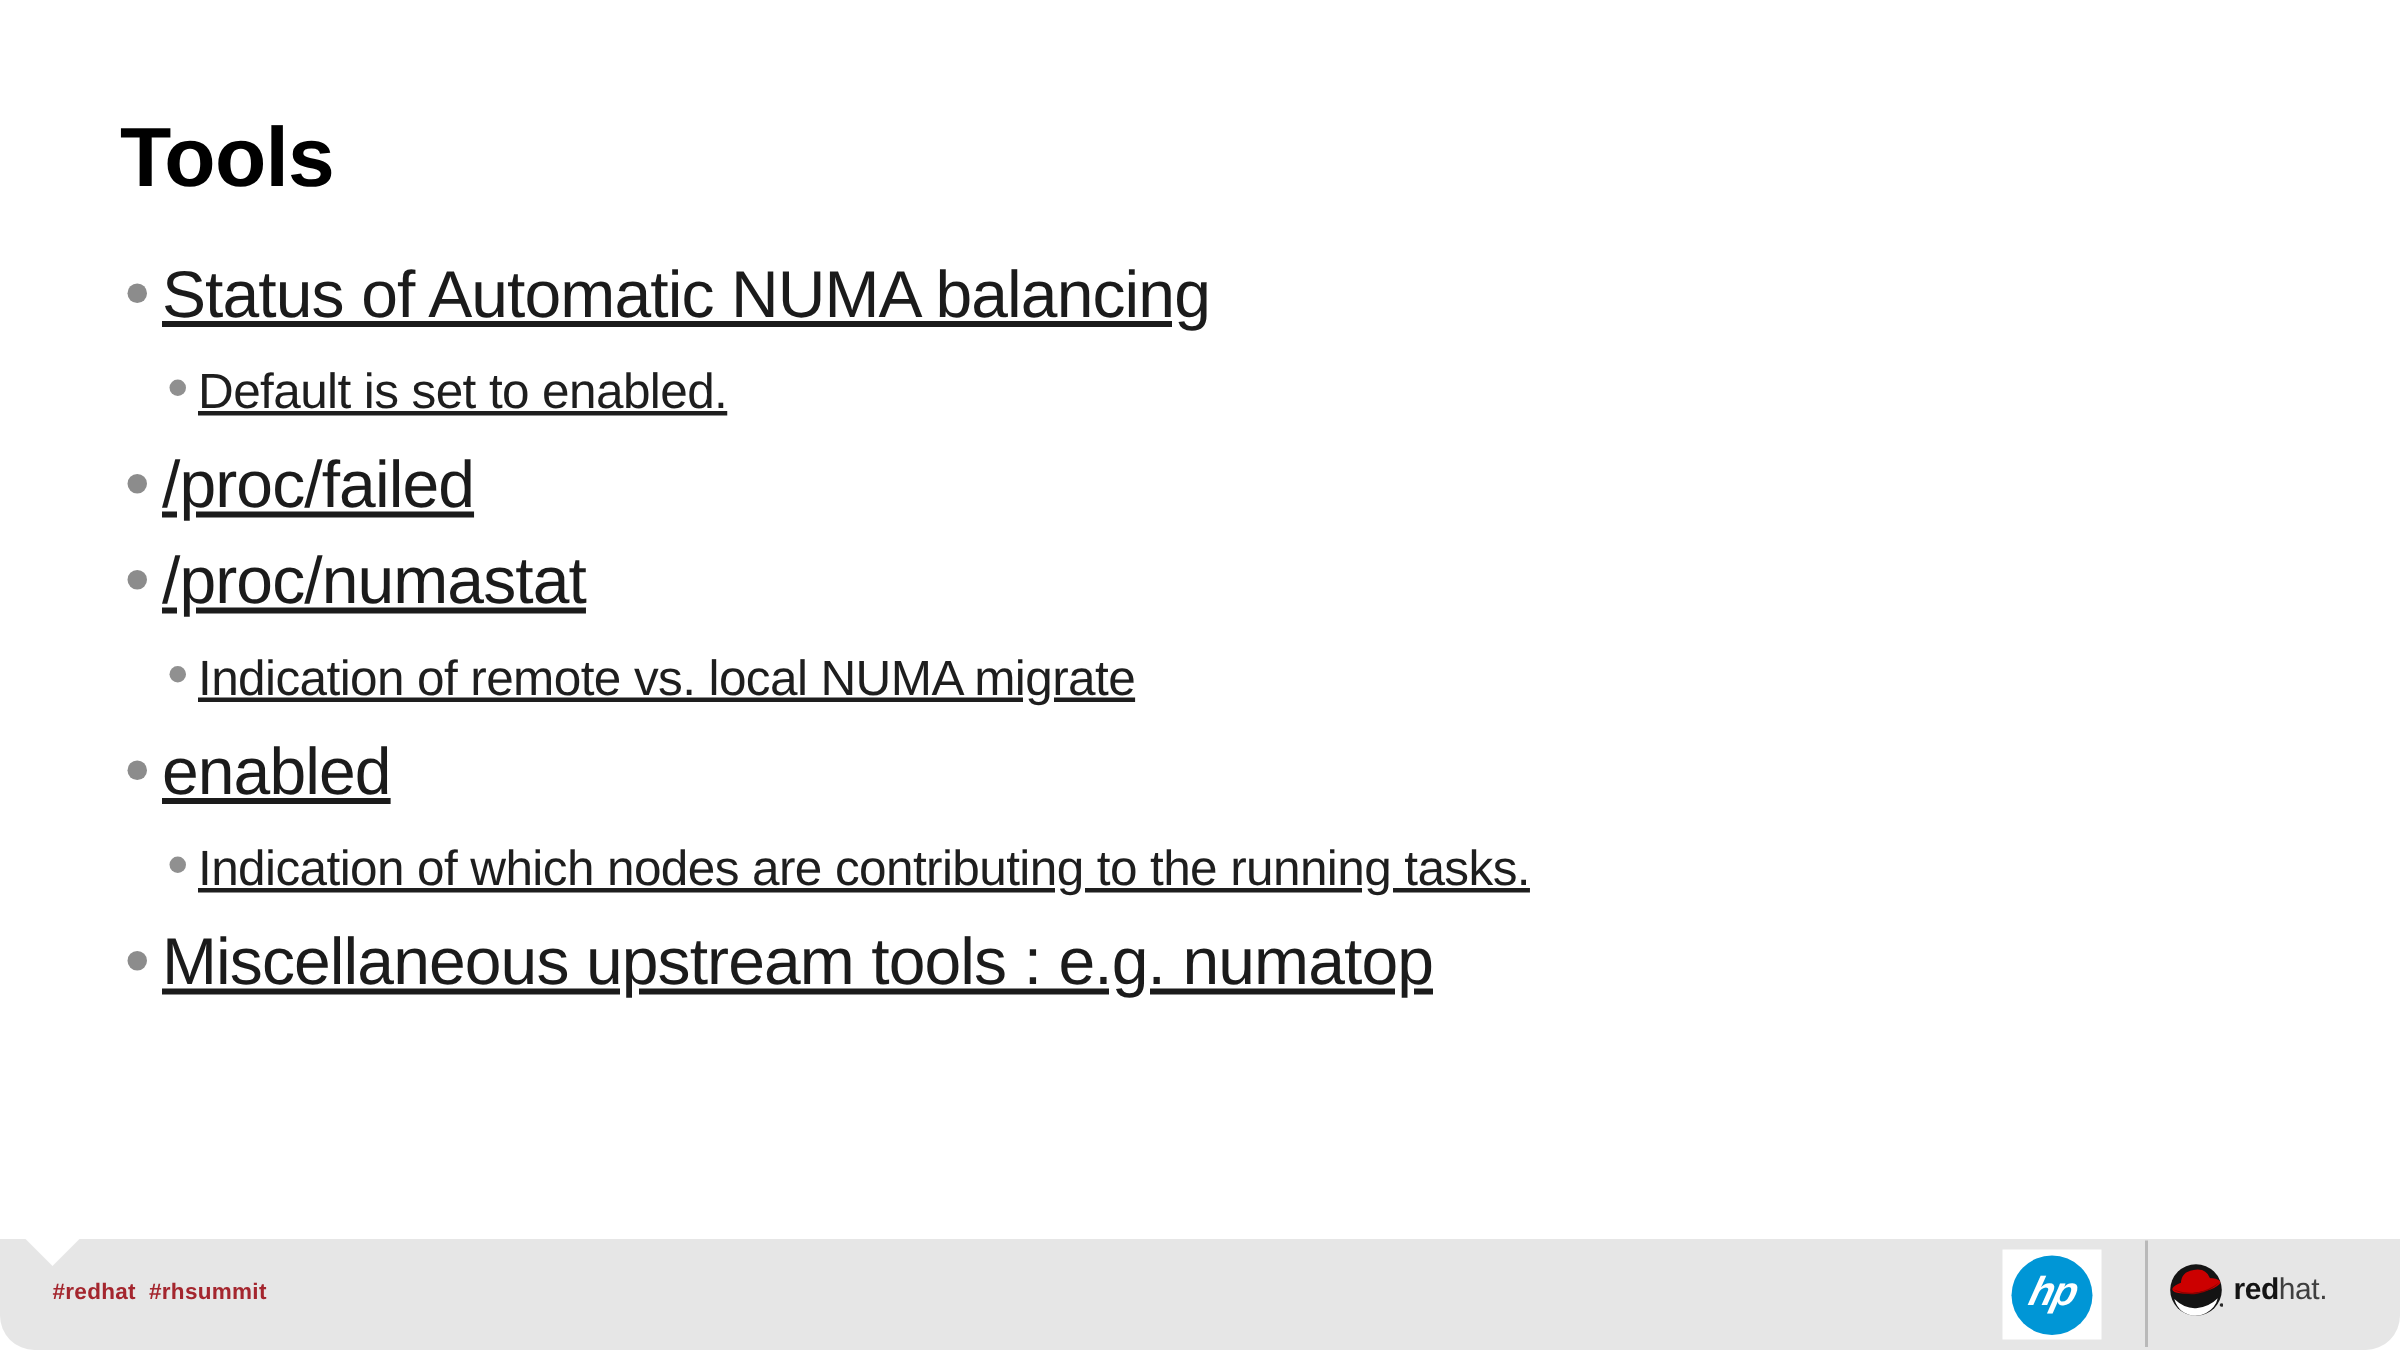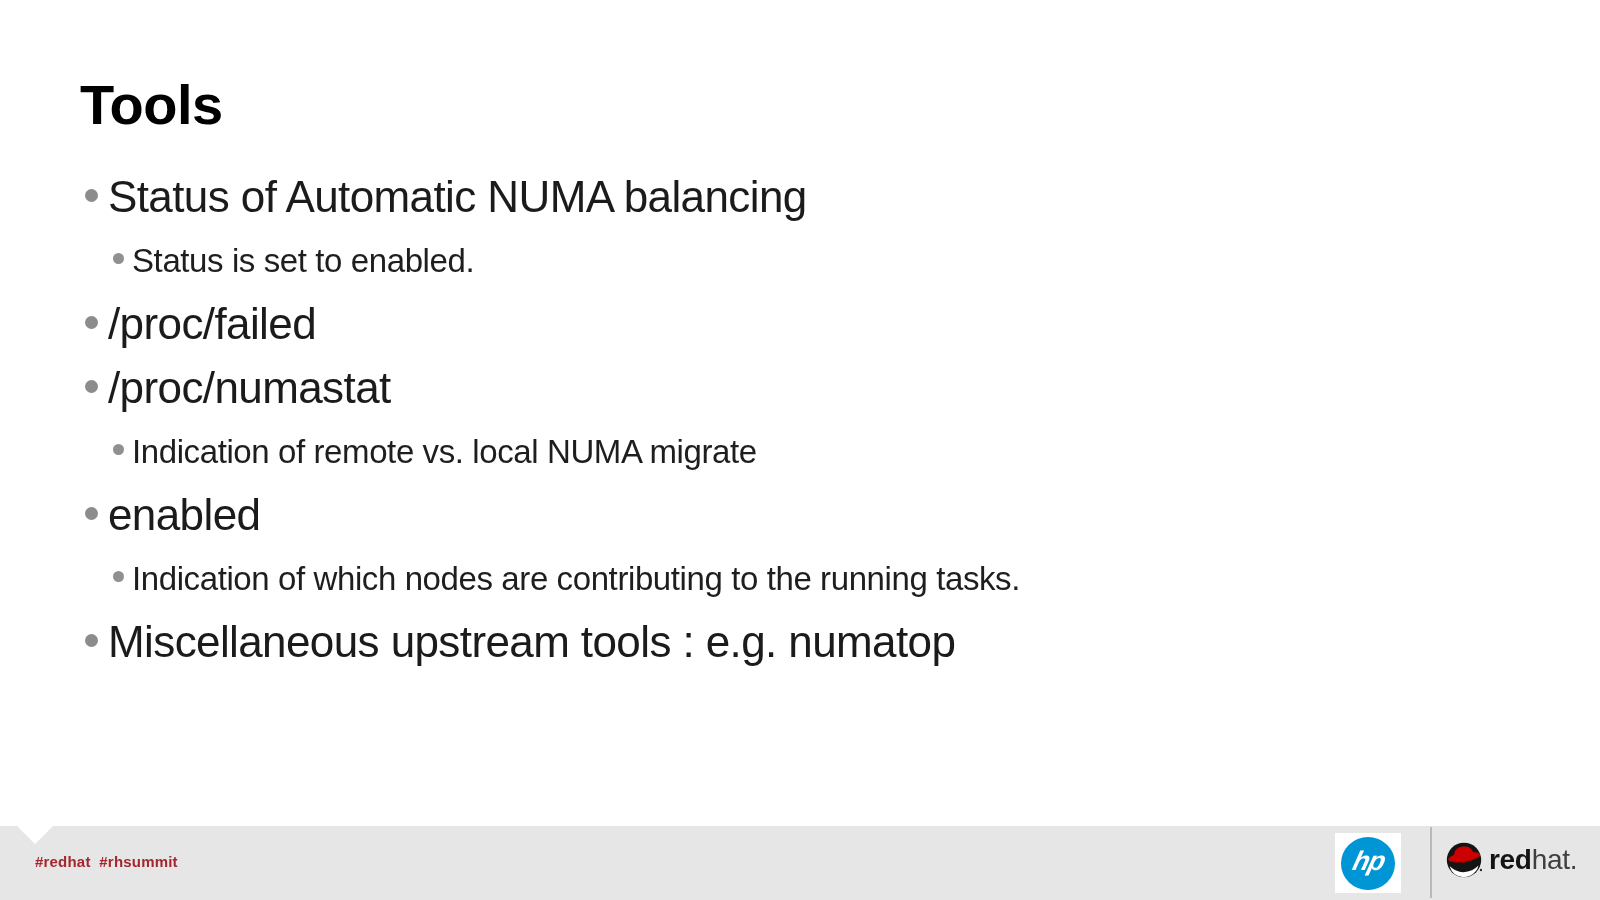--- a/index.html
+++ b/index.html
@@ -1,31 +1,31 @@
 <!DOCTYPE html>
 <html><head>
 <meta charset="utf-8">
 <style>
   html,body{margin:0;padding:0;background:#fff;}
   #slide{
     position:relative;width:1600px;height:900px;background:#ffffff;overflow:hidden;
-    font-family:"Liberation Sans","DejaVu Sans",sans-serif;color:#1b1b1b;
+    font-family:"Liberation Sans","DejaVu Sans",sans-serif;color:#1b1b1b;border-radius:23px;
   }
   .title{
     position:absolute;left:80px;top:72px;margin:0;
     font-size:56px;font-weight:700;color:#000;letter-spacing:-0.5px;
   }
   .list{position:absolute;left:85px;top:165px;width:1460px;}
   .li{display:flex;align-items:center;}
   .li.l1{height:64px;font-size:44px;letter-spacing:-0.6px;color:#1b1b1b;}
   .li.l2{height:63px;font-size:33px;letter-spacing:-0.4px;padding-left:28px;color:#1e1e1e;}
   .dot{flex:0 0 auto;border-radius:50%;background:#8c8c8c;}
   .l1 .dot{width:13px;height:13px;margin-right:10px;margin-top:-4px;}
   .l2 .dot{width:11px;height:11px;margin-right:8px;margin-top:-4px;background:#909090;}
-  .txt{white-space:nowrap;}
+  .txt{white-space:nowrap;text-decoration:underline;}
 
   .footer{
     position:absolute;left:0;top:826px;width:1600px;height:74px;background:#e6e6e6;text-align:center;
   }
   .notch{
     position:absolute;left:17px;top:0;width:0;height:0;
     border-left:18px solid transparent;border-right:18px solid transparent;
     border-top:18px solid #ffffff;
   }
   .hashtags{
@@ -43,39 +43,39 @@
   .hp-circle span{
     color:#fff;font-style:italic;font-weight:700;font-size:27px;
     transform:skewX(-14deg);letter-spacing:-1px;padding-bottom:3px;
   }
   .vdivider{
     position:absolute;left:1430px;top:1px;width:2px;height:71px;background:#b9b9b9;
   }
   .redhat-logo{
     position:absolute;left:1446px;top:16px;display:flex;align-items:center;
   }
-  .rh-word{margin-left:7px;font-size:28px;letter-spacing:-0.3px;}
+  .rh-word{margin-left:7px;font-size:20px;letter-spacing:-0.3px;}
   .rh-red{font-weight:700;color:#141414;}
   .rh-hat{font-weight:400;color:#3f3f3f;}
 </style>
 </head>
 <body>
 
 <div id="slide">
 
   <h1 class="title">Tools</h1>
 
   <div class="list">
     <div class="li l1">
       <span class="dot"></span>
       <span class="txt">Status of Automatic NUMA balancing</span>
     </div>
     <div class="li l2">
       <span class="dot"></span>
-      <span class="txt">Status is set to enabled.</span>
+      <span class="txt">Default is set to enabled.</span>
     </div>
     <div class="li l1">
       <span class="dot"></span>
       <span class="txt">/proc/failed</span>
     </div>
     <div class="li l1">
       <span class="dot"></span>
       <span class="txt">/proc/numastat</span>
     </div>
     <div class="li l2">

